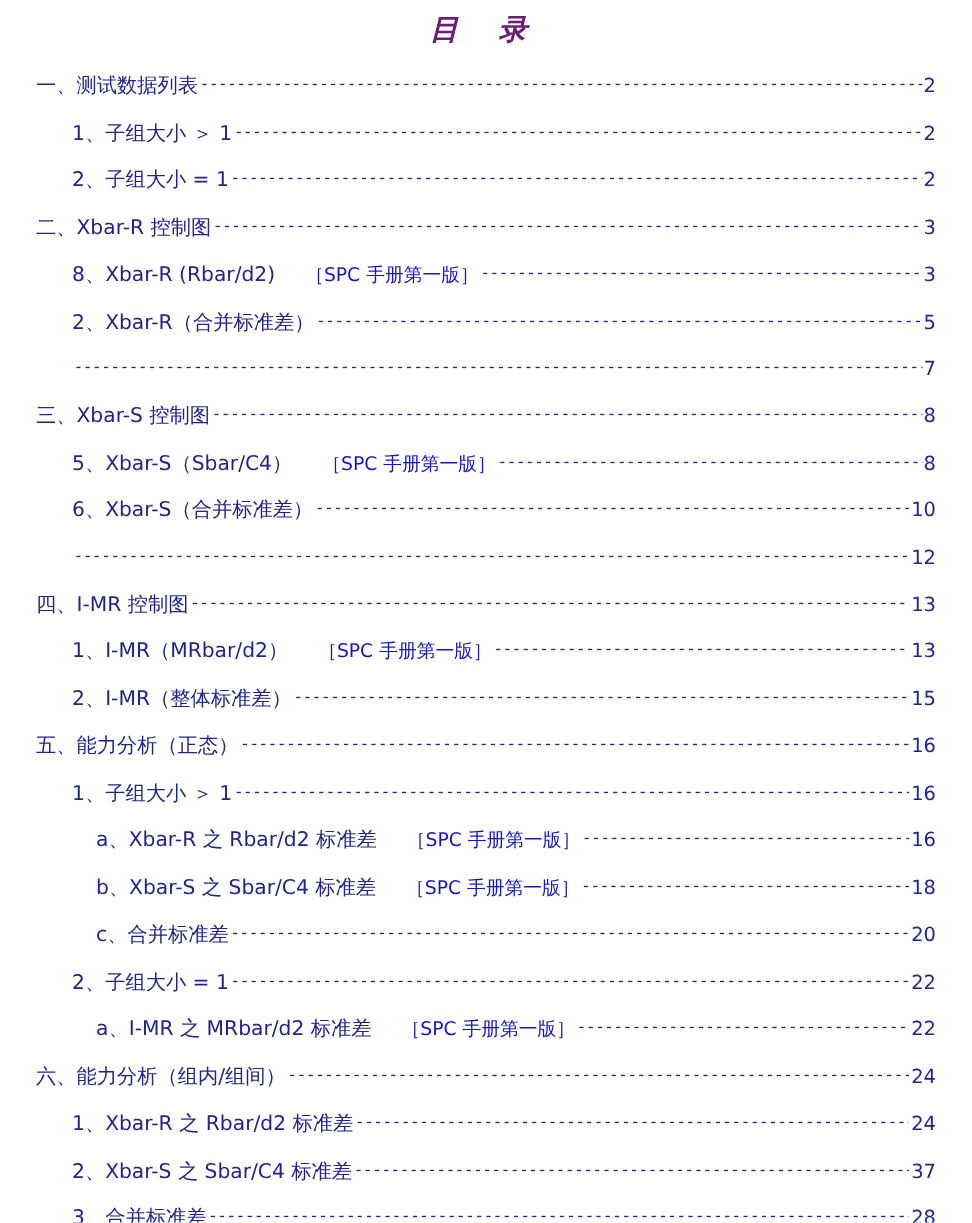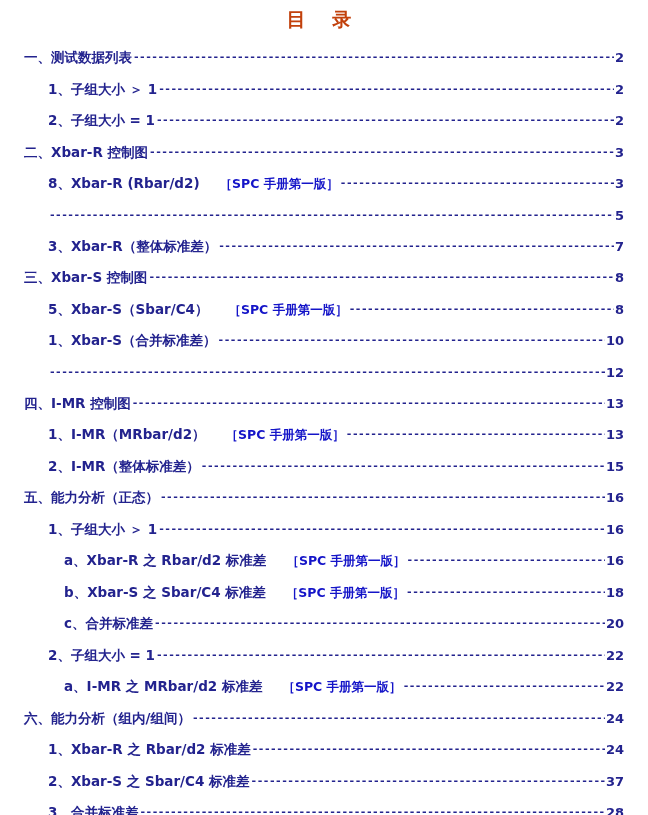--- a/index.html
+++ b/index.html
@@ -22,34 +22,34 @@
     padding: 0 24px;
   }
   .doc-title {
     text-align: center;
     font-family: "DejaVu Sans", sans-serif;
     font-weight: bold;
     font-size: 19px;
     letter-spacing: 10px;
     padding-top: 7px;
     padding-bottom: 4px;
-    color: #c2410c;
+    color: #701a75;
+    font-style: italic;
   }
   .toc {
     margin-top: 14px;
   }
   .toc-entry {
     display: flex;
     align-items: baseline;
     white-space: nowrap;
     font-size: 13.5px;
     line-height: 1.0;
     color: #1b1b8f;
     font-family: "DejaVu Sans", sans-serif;
-    font-weight: bold;
   }
   .toc-entry .label {
     flex: 0 0 auto;
     font-size: 13.5px;
     color: #23238e;
   }
   .toc-entry .tag {
     flex: 0 0 auto;
     color: #1414c8;
     font-size: 12.5px;
@@ -102,41 +102,41 @@
         <span class="leader">-----------------------------------------------------------------------------------------------------------------------</span>
         <span class="page-num">3</span>
       </div>
       <div class="toc-entry lvl1">
         <span class="label">8、Xbar-R (Rbar/d2)</span>
         <span class="tag">［SPC 手册第一版］</span>
         <span class="leader">-----------------------------------------------------------------------------------------------------------------------</span>
         <span class="page-num">3</span>
       </div>
       <div class="toc-entry lvl1">
+        <span class="label">2、Xbar-R（合并标准差）</span>
         <span class="leader">-----------------------------------------------------------------------------------------------------------------------</span>
         <span class="page-num">5</span>
       </div>
       <div class="toc-entry lvl1">
-        <span class="label">3、Xbar-R（整体标准差）</span>
         <span class="leader">-----------------------------------------------------------------------------------------------------------------------</span>
         <span class="page-num">7</span>
       </div>
       <div class="toc-entry lvl0">
         <span class="label">三、Xbar-S 控制图</span>
         <span class="leader">-----------------------------------------------------------------------------------------------------------------------</span>
         <span class="page-num">8</span>
       </div>
       <div class="toc-entry lvl1">
         <span class="label">5、Xbar-S（Sbar/C4）</span>
         <span class="tag">［SPC 手册第一版］</span>
         <span class="leader">-----------------------------------------------------------------------------------------------------------------------</span>
         <span class="page-num">8</span>
       </div>
       <div class="toc-entry lvl1">
-        <span class="label">1、Xbar-S（合并标准差）</span>
+        <span class="label">6、Xbar-S（合并标准差）</span>
         <span class="leader">-----------------------------------------------------------------------------------------------------------------------</span>
         <span class="page-num">10</span>
       </div>
       <div class="toc-entry lvl1">
         <span class="leader">-----------------------------------------------------------------------------------------------------------------------</span>
         <span class="page-num">12</span>
       </div>
       <div class="toc-entry lvl0">
         <span class="label">四、I-MR 控制图</span>
         <span class="leader">-----------------------------------------------------------------------------------------------------------------------</span>

